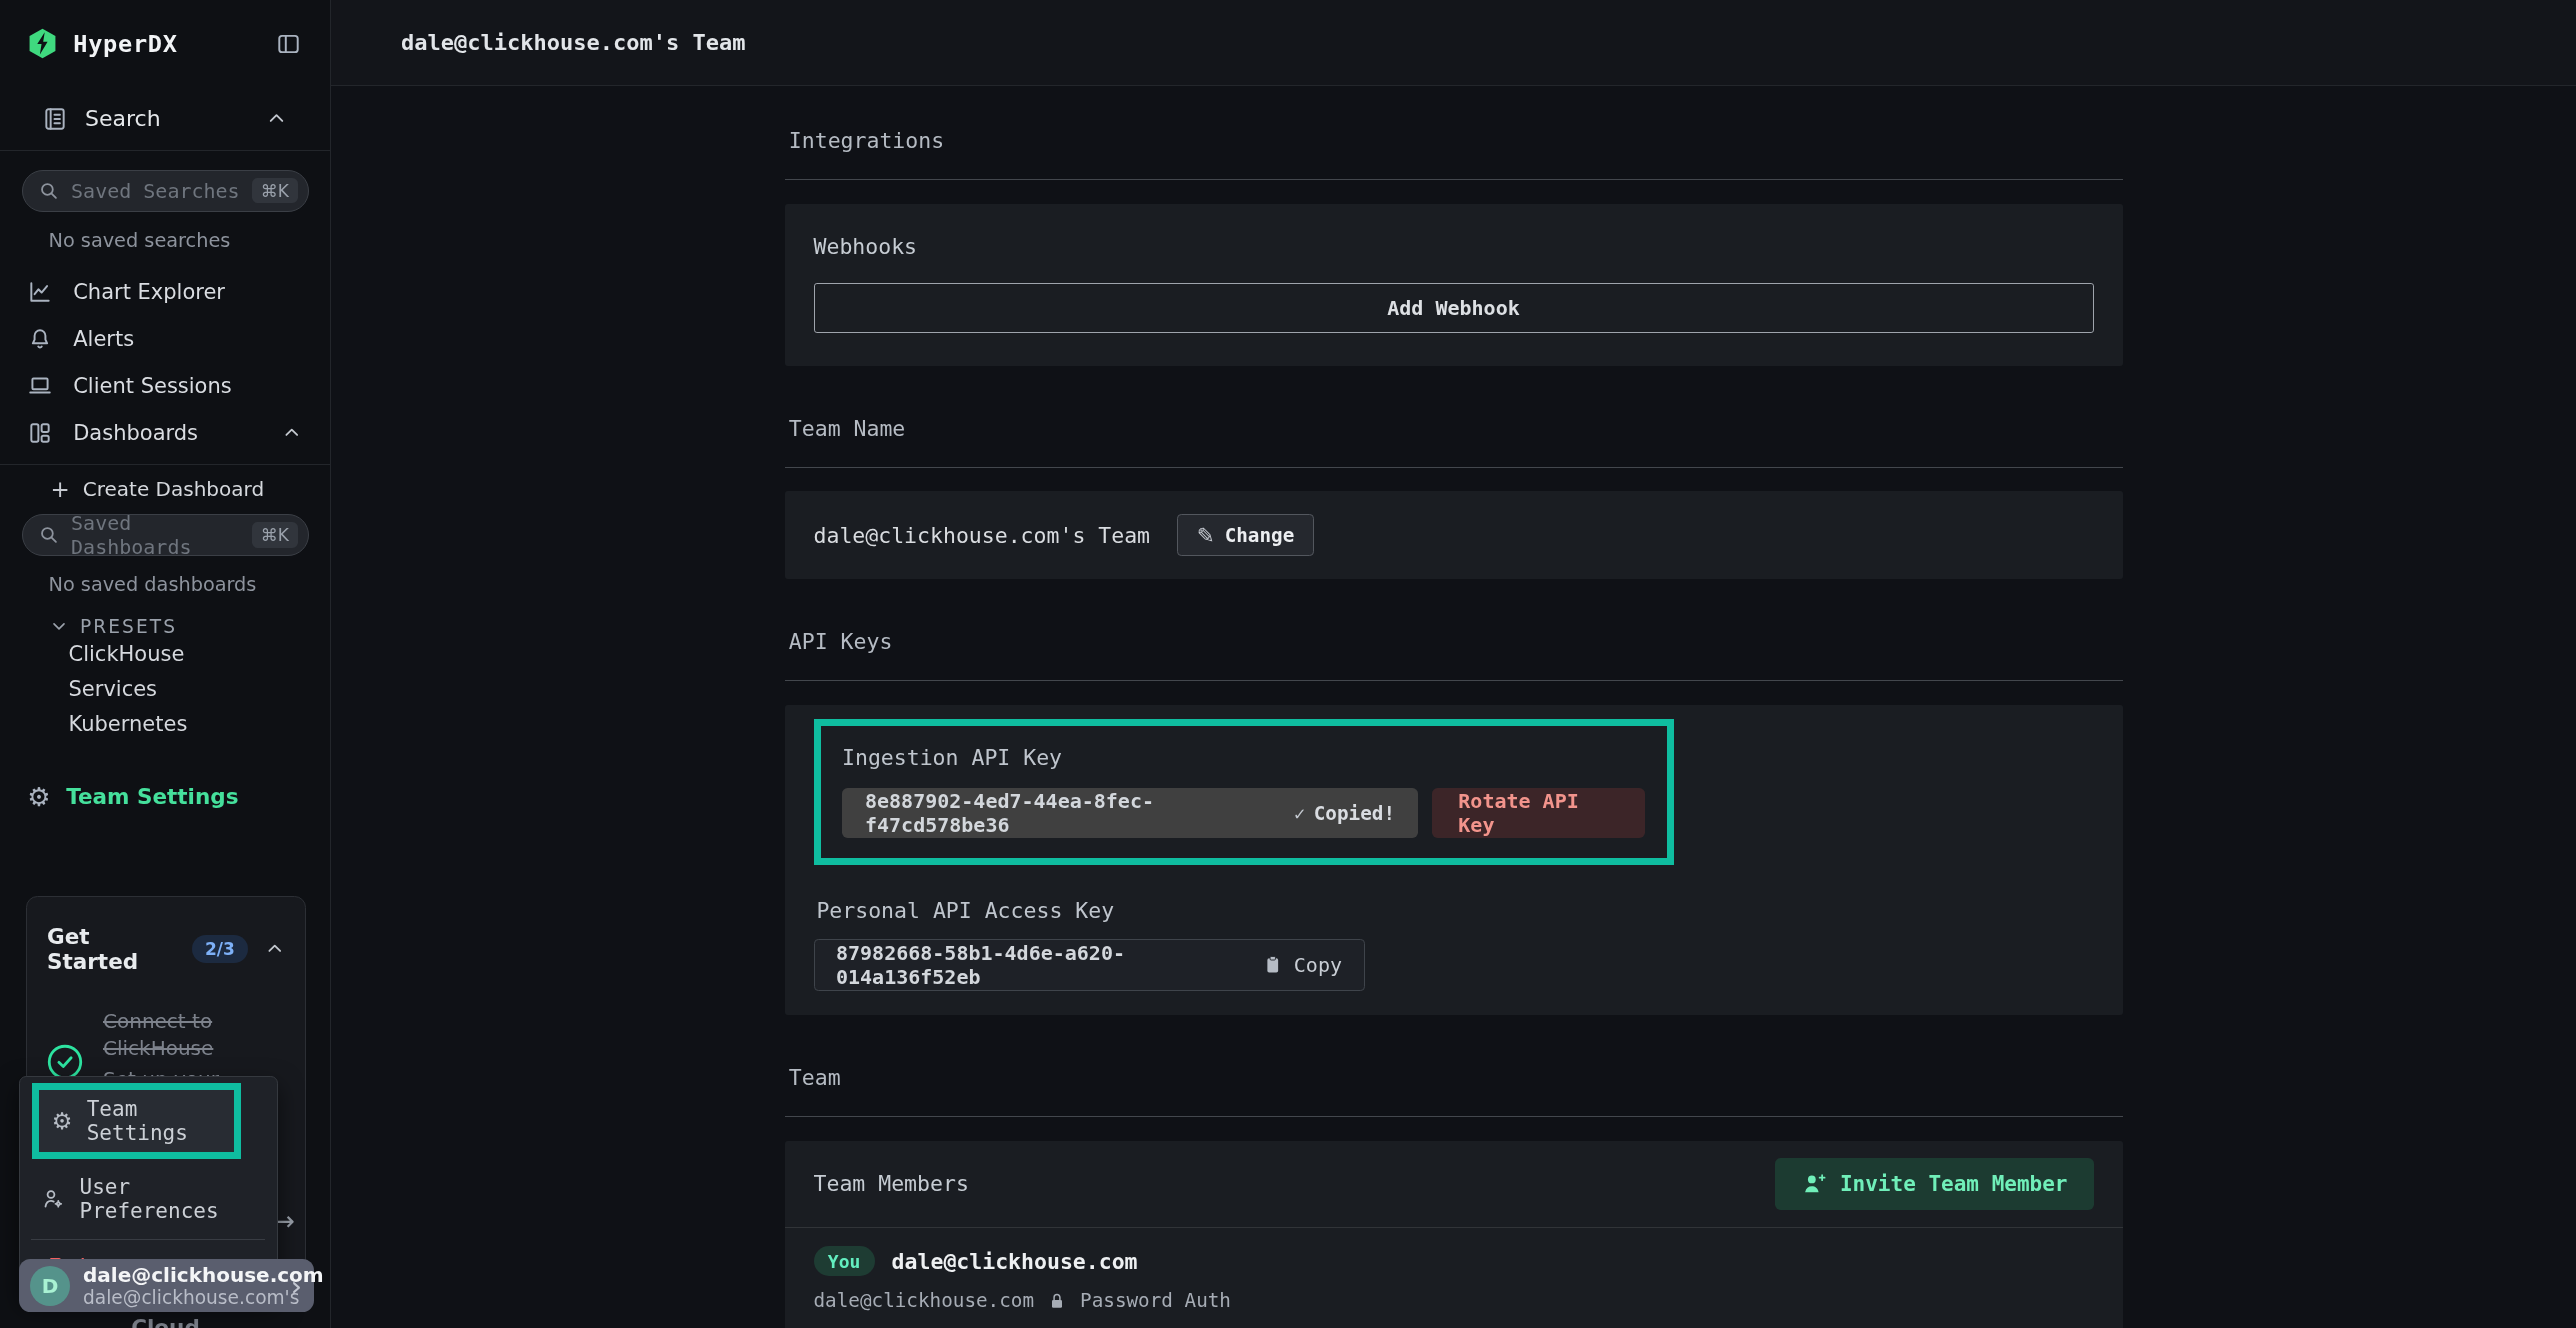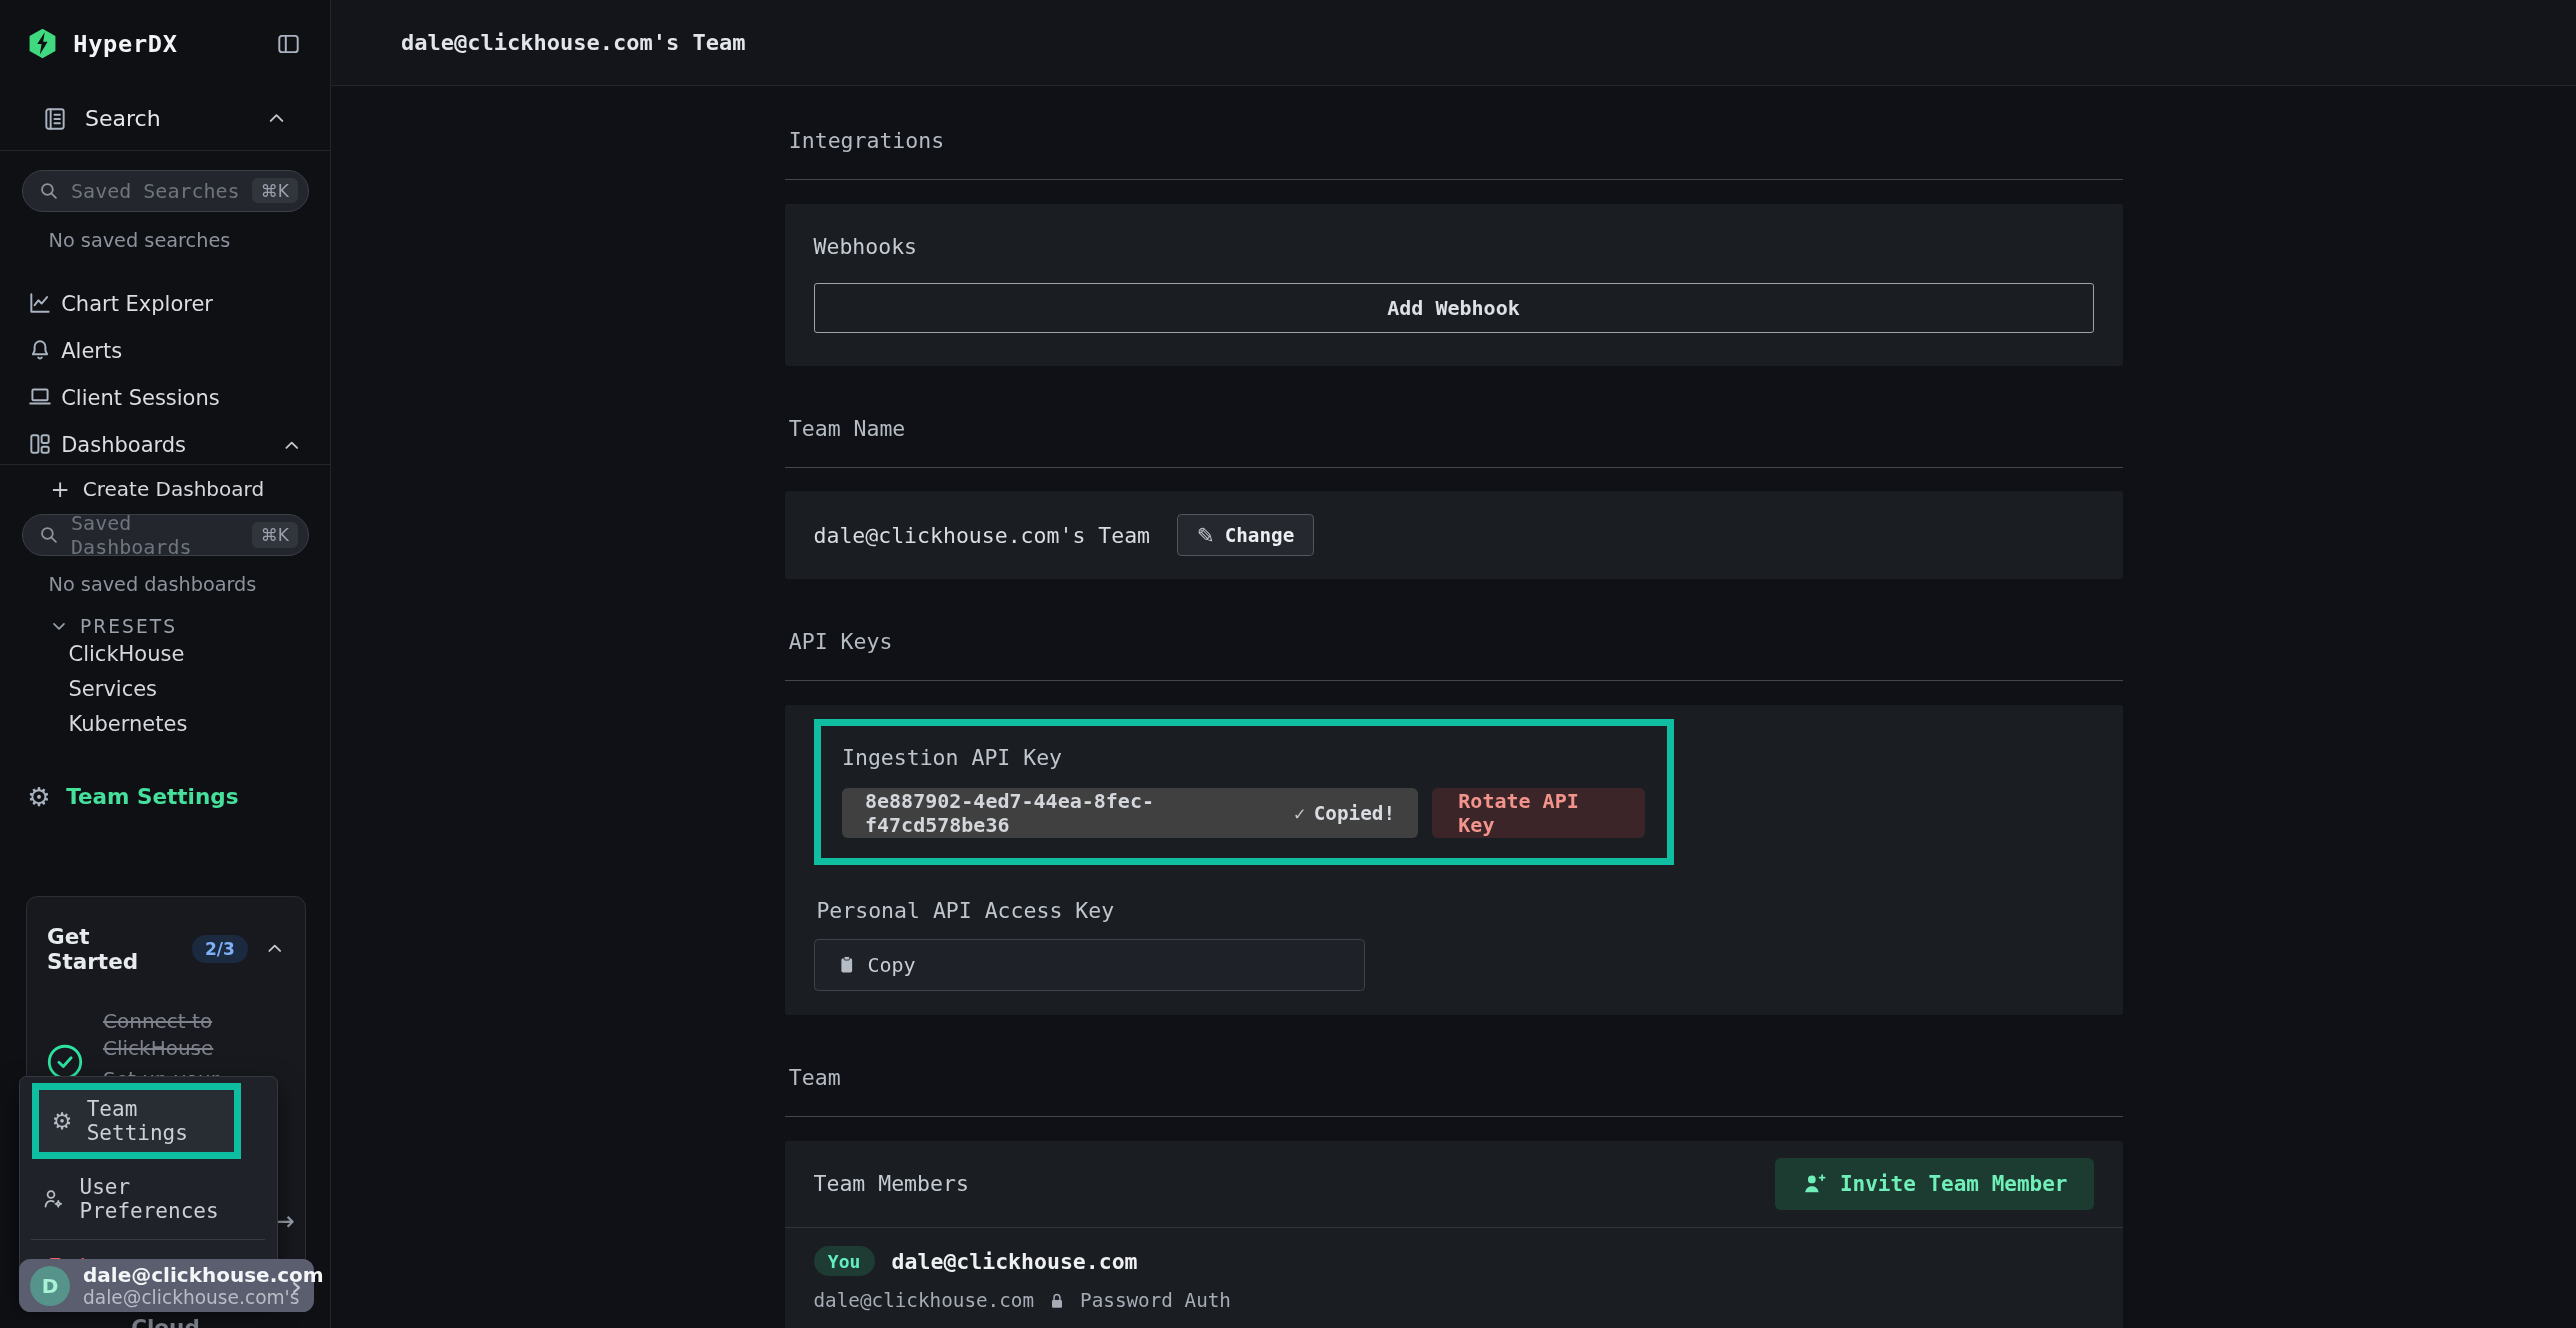--- a/index.html
+++ b/index.html
@@ -13,21 +13,21 @@
   .logo-text { font-family:"DejaVu Sans Mono",monospace; font-weight:bold; font-size:23.6px; color:#f2f4f6; letter-spacing:0.7px; flex:1; }
   .collapse-btn { width:31.5px; height:29px; display:flex; align-items:center; justify-content:center; cursor:pointer; }
   .search-head { display:flex; align-items:center; height:64px; padding:0 42px; gap:17px; border-bottom:1.4px solid #23262b; }
   .search-head .lbl { font-size:22px; color:#e4e7ea; flex:1; }
   .side-content { padding:18.6px 21.5px 0; }
   .pill-input { display:flex; align-items:center; gap:11.4px; height:42px; border:1.4px solid #3b3f46; background:#23262c; border-radius:715px; padding:0 10px 0 15.7px; }
   .pill-input .ph { font-family:"DejaVu Sans Mono",monospace; font-size:20px; color:#6f757e; flex:1; }
   .kbd { font-size:17px; color:#9aa1ab; background:#31353c; border-radius:5.7px; padding:2.9px 8.6px; }
   .side-note { margin:17px 0 0 27px; font-size:19.3px; color:#8d939d; }
   .nav-list { margin-top:17px; }
-  .nav-item { display:flex; align-items:flex-end; gap:8px; height:47px; padding:0 5.7px; cursor:pointer; }
+  .nav-item { display:flex; align-items:center; gap:20px; height:47px; padding:0 5.7px; cursor:pointer; }
   .nav-item .nl { font-size:21px; color:#dadde2; flex:1; }
   .full-divider { margin:7.2px -21.5px 0; border-top:1.4px solid #23262b; }
   .create-row { display:flex; align-items:center; gap:13px; height:49px; padding-left:29px; cursor:pointer; }
   .create-row .plus { font-size:23px; color:#c6cad1; }
   .create-row .cl { font-size:20px; color:#d5d8dd; }
   .presets-head { display:flex; align-items:center; gap:11.4px; margin:20px 0 0 27px; }
   .presets-head .pt { font-size:18.6px; color:#9aa1ab; letter-spacing:2.1px; }
   .preset-item { margin-left:47px; height:35px; display:flex; align-items:center; font-size:21px; color:#d5d8dd; cursor:pointer; }
   .team-settings-link { display:flex; align-items:center; gap:15.7px; margin:40px 0 0 5.7px; cursor:pointer; }
   .team-settings-link .gear { font-size:26px; color:#aab3c0; }
@@ -368,20 +368,21 @@
                   <span class="chk">✓</span>
                   <span>Copied!</span>
                 </span>
               </span>
               <span class="btn-rotate">Rotate API Key</span>
             </div>
           </div>
 
           <div class="key-label personal-label">Personal API Access Key</div>
           <div class="personal-chip">
+            <span class="key-text">87982668-58b1-4d6e-a620-014a136f52eb</span>
             <span class="copy-group">
               <span>
                 <svg class="icon" width="21.5" height="23" viewBox="0 0 24 24" fill="#b6bcc5">
                     <rect x="6" y="5" width="12" height="16" rx="2"></rect>
                     <rect x="9" y="3" width="6" height="4" rx="1.2" stroke="#1e2127" stroke-width="1"></rect>
                   </svg>
               </span>
               <span class="copy-lbl">Copy</span>
             </span>
           </div>

